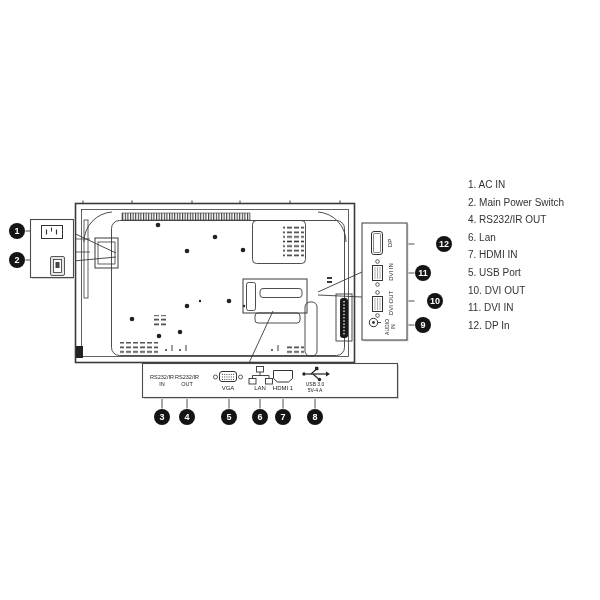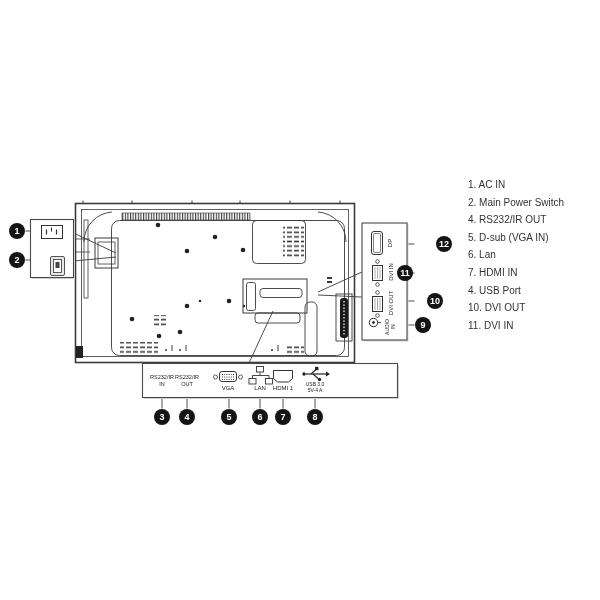--- a/index.html
+++ b/index.html
@@ -235,28 +235,28 @@
 <div class="callout" style="left:9px;top:223px">1</div>
 <div class="callout" style="left:9px;top:252px">2</div>
 <div class="callout" style="left:154px;top:409px">3</div>
 <div class="callout" style="left:179px;top:409px">4</div>
 <div class="callout" style="left:221px;top:409px">5</div>
 <div class="callout" style="left:252px;top:409px">6</div>
 <div class="callout" style="left:275px;top:409px">7</div>
 <div class="callout" style="left:307px;top:409px">8</div>
 <div class="callout" style="left:415px;top:317px">9</div>
 <div class="callout" style="left:427px;top:293px">10</div>
-<div class="callout" style="left:397px;top:265px">11</div>
+<div class="callout" style="left:415px;top:265px">11</div>
 <div class="callout" style="left:436px;top:236px">12</div>
 
 <div class="legend">
   <div class="legend-item">1. AC IN</div>
   <div class="legend-item">2. Main Power Switch</div>
   <div class="legend-item">4. RS232/IR OUT</div>
-  <div class="legend-item">5. D-sub (VGA IN)</div>
   <div class="legend-item">6. Lan</div>
   <div class="legend-item">7. HDMI IN</div>
-  <div class="legend-item">4. USB Port</div>
+  <div class="legend-item">5. USB Port</div>
   <div class="legend-item">10. DVI OUT</div>
   <div class="legend-item">11. DVI IN</div>
+  <div class="legend-item">12. DP In</div>
 </div>
 
 </div>
 
 </body></html>

